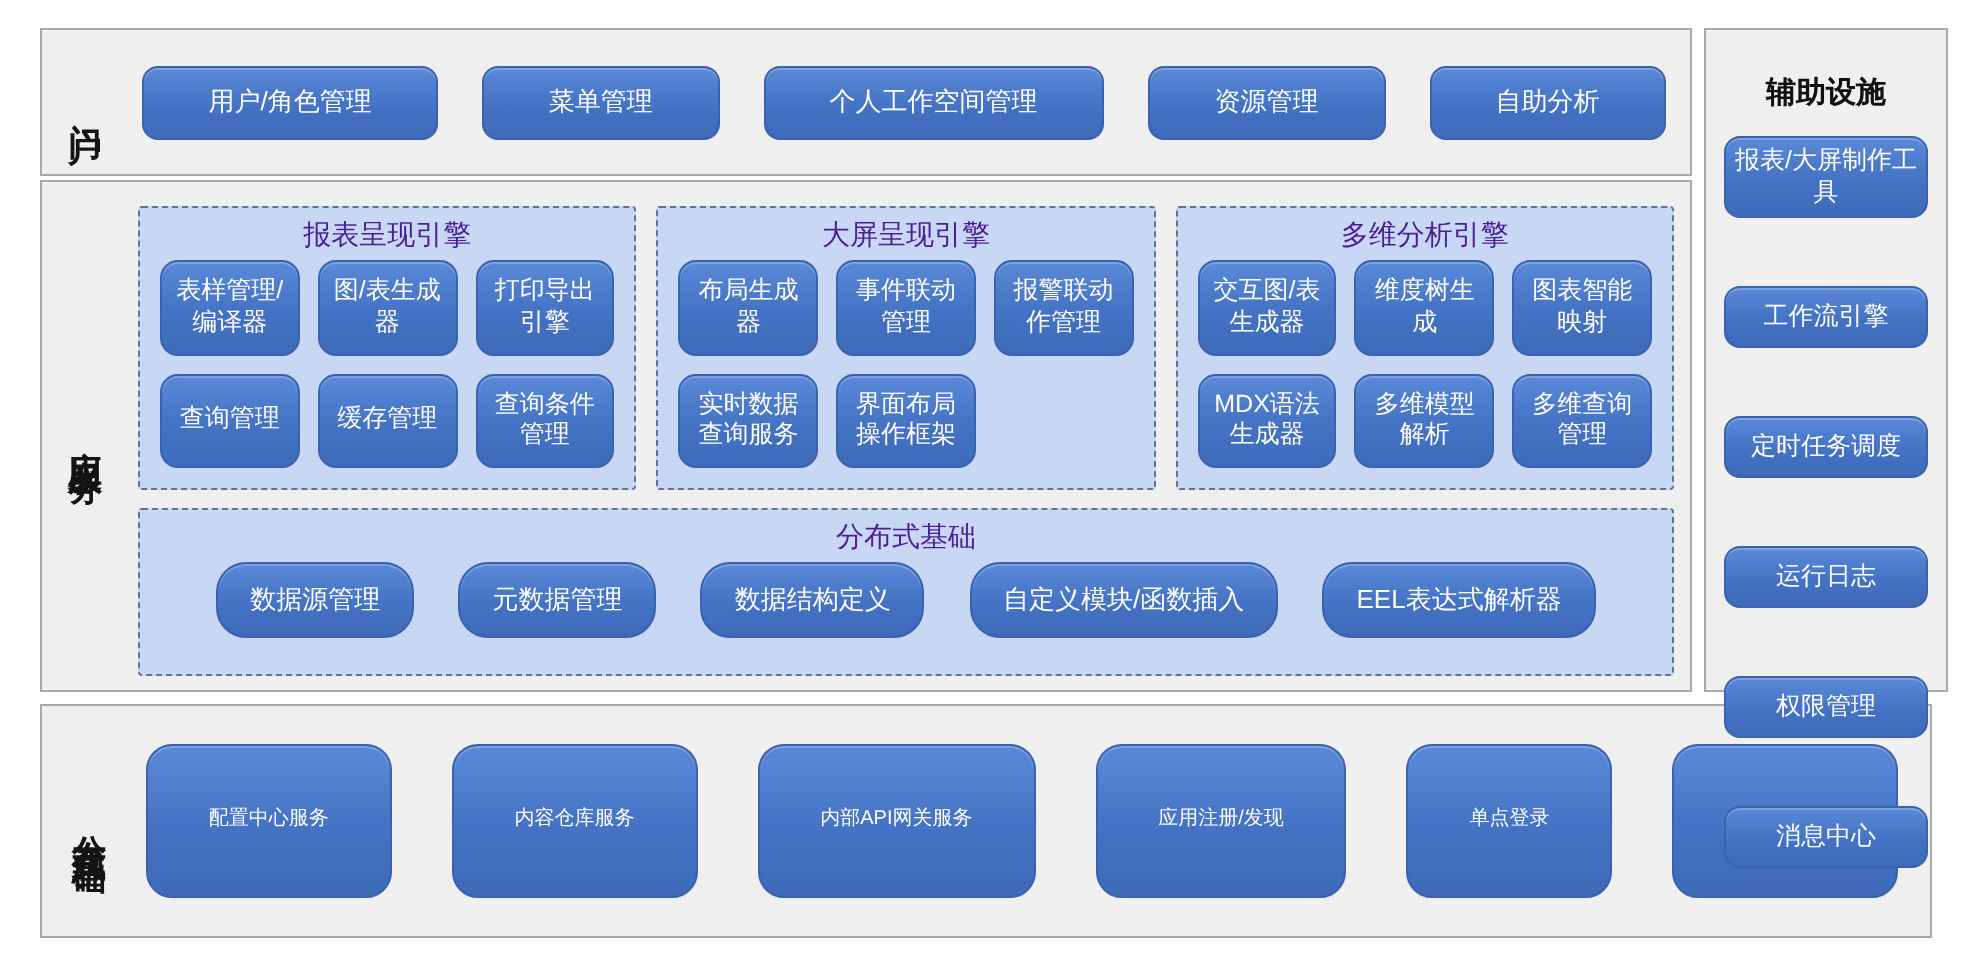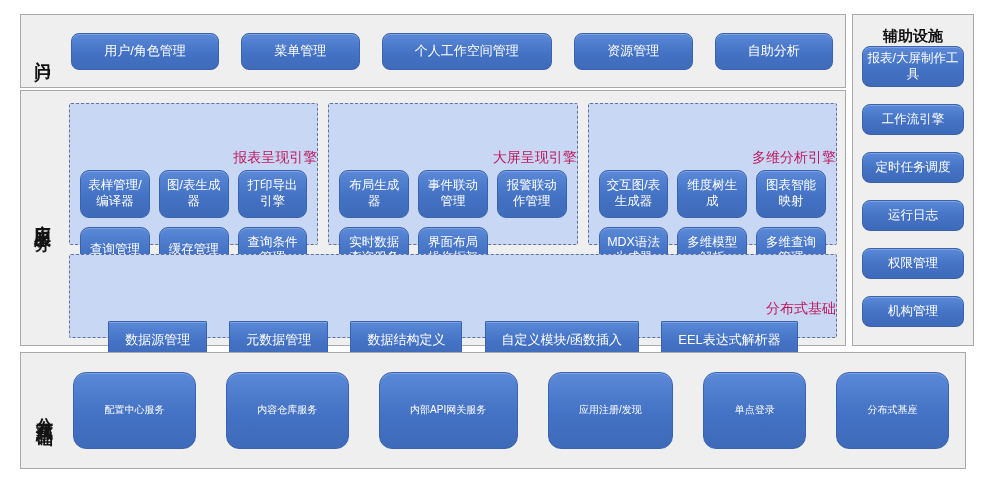--- a/index.html
+++ b/index.html
@@ -12,35 +12,35 @@
        border:1px solid #3a62ae;border-radius:8px;color:#ffffff;
        display:flex;align-items:center;justify-content:center;text-align:center;
        line-height:1.25;box-sizing:border-box;box-shadow:inset 0 1px 0 rgba(255,255,255,.22);}
   
   .portal-row{position:absolute;left:50px;right:12px;top:0;bottom:0;
               display:flex;align-items:center;gap:22px;}
   .portal-row .btn{flex:1 1 auto;height:37px;font-size:13px;padding:0 14px;white-space:nowrap;}
   
   .panels-row{position:absolute;left:48px;top:12px;right:8px;height:142px;display:flex;gap:10px;}
   .panel{flex:1;background:#c8d8f4;border:1px dashed #64719b;border-radius:2px;box-sizing:border-box;}
-  .panel-title{height:24px;line-height:26px;text-align:right;font-size:14px;color:#be185d;margin-top:40px;}
+  .panel-title{height:24px;line-height:26px;text-align:center;font-size:14px;color:#4c1d95;}
   .panel-grid{display:grid;grid-template-columns:repeat(3,1fr);gap:9px;padding:2px 10px 10px;
               height:calc(100% - 36px);}
   .panel-grid .btn{font-size:12.5px;border-radius:9px;padding:2px 3px;text-align:center;}
   .config-panel{position:absolute;left:48px;top:163px;right:8px;height:84px;
                 background:#c8d8f4;border:1px dashed #64719b;border-radius:2px;box-sizing:border-box;}
   .config-row{display:flex;align-items:center;justify-content:space-evenly;padding:2px 16px 0;}
-  .config-row .btn{height:38px;font-size:13px;padding:15px 16px;border-radius:1px;white-space:nowrap;}
+  .config-row .btn{height:38px;font-size:13px;padding:15px 16px;border-radius:15px;white-space:nowrap;}
   
   .dist-row{position:absolute;left:52px;right:16px;top:0;bottom:0;
             display:flex;align-items:center;gap:30px;}
   .dist-row .btn{flex:1 1 auto;height:77px;font-size:10px;border-radius:13px;padding:0 16px;white-space:nowrap;}
   
-  .aux-title{text-align:center;font-weight:bold;font-size:15px;color:#111;margin-top:12px;}
-  .aux-col{display:flex;flex-direction:column;align-items:center;gap:17px;}
+  .aux-title{text-align:center;font-weight:bold;font-size:15px;color:#111;margin-top:22px;}
+  .aux-col{margin-top:12px;display:flex;flex-direction:column;align-items:center;gap:34px;}
   .aux-col .btn{width:102px;min-height:31px;font-size:12.5px;padding:4px 4px;border-radius:8px;}
 </style>
 </head>
 <body>
 
 <div class="page">
 
   <div class="section" style="left:20px;top:14px;width:826px;height:74px;">
     <div class="vlabel" style="left:13px;top:50%;transform:translateY(-50%);">门户</div>
     <div class="portal-row">
@@ -115,17 +115,17 @@
   </div>
 
   <div class="section" style="left:852px;top:14px;width:122px;height:332px;">
     <div class="aux-title">辅助设施</div>
     <div class="aux-col">
       <div class="btn">报表/大屏制作工具</div>
       <div class="btn">工作流引擎</div>
       <div class="btn">定时任务调度</div>
       <div class="btn">运行日志</div>
       <div class="btn">权限管理</div>
-      <div class="btn">机构管理</div>
+      <div class="btn">消息中心</div>
     </div>
   </div>
 
 </div>
 
 </body></html>

